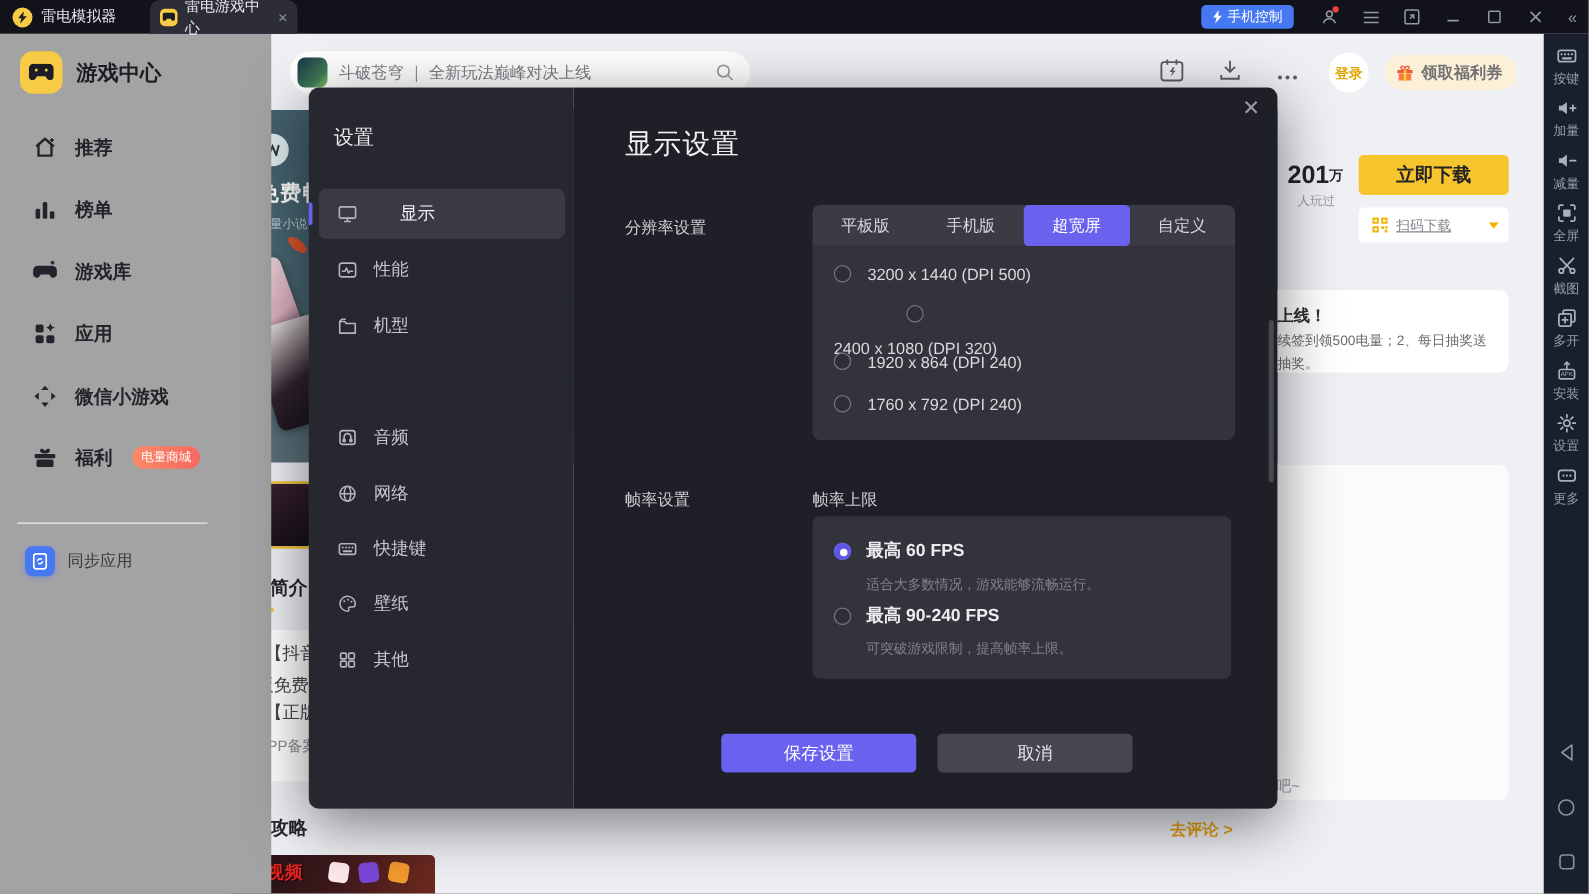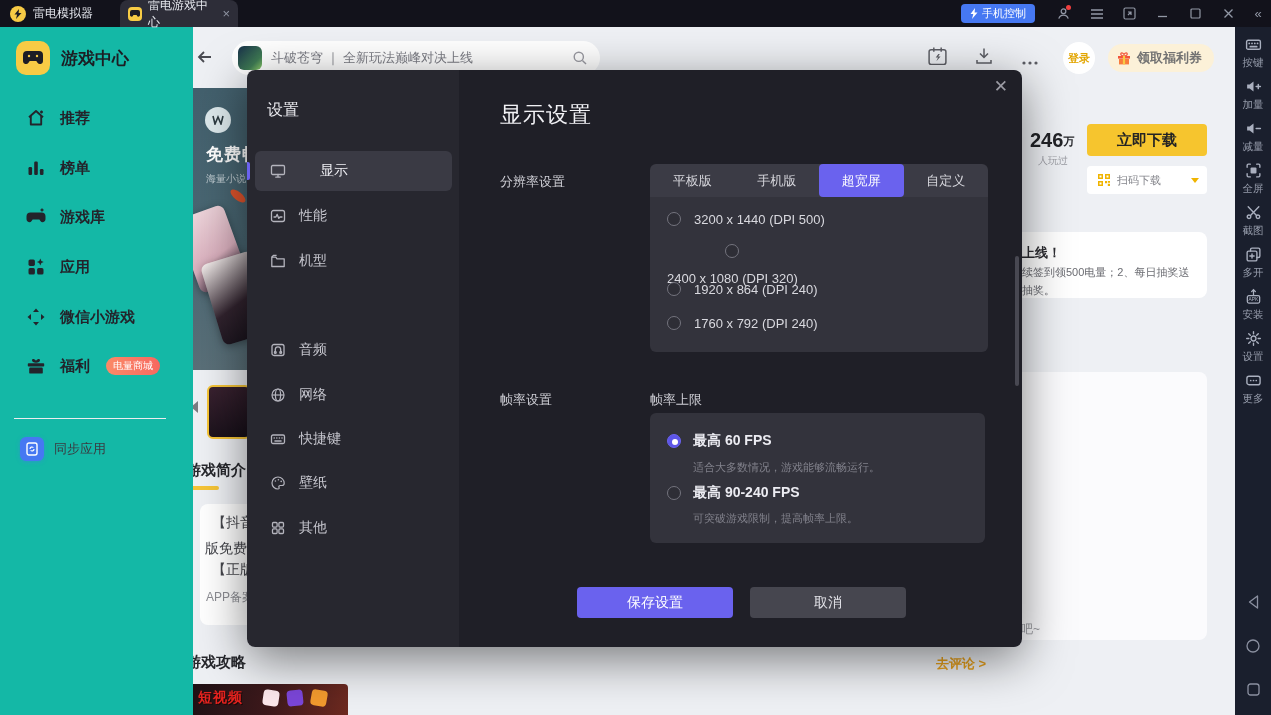--- a/index.html
+++ b/index.html
@@ -17,21 +17,21 @@
   .tab-close{margin-left:auto;color:#8f94a2;font-size:13px;line-height:1;cursor:pointer;}
   .tb-right{position:absolute;right:0;top:0;height:27px;display:flex;align-items:center;}
   .phone-ctl{display:flex;align-items:center;gap:4px;background:#4678f2;border:none;color:#fff;font-size:11px;
              height:19px;padding:0 9px;border-radius:4px;margin-right:12px;font-family:inherit;}
   .tb-ico{width:33px;height:27px;display:flex;align-items:center;justify-content:center;color:#9298a6;position:relative;}
   .tb-ico svg{display:block;}
   .red-dot{position:absolute;top:5px;right:9px;width:5px;height:5px;border-radius:50%;background:#f03e3e;}
   .collapse-g{font-size:13px;color:#9298a6;width:26px;text-align:center;}
 
   
-  .sidebar{position:absolute;top:27px;left:0;width:193px;bottom:0;background:#14b8a6;z-index:5;}
+  .sidebar{position:absolute;top:27px;left:0;width:217px;bottom:0;background:#a3a3a3;z-index:5;}
   .sb-brand{position:absolute;left:16px;top:14px;display:flex;align-items:center;gap:11px;}
   .sb-brand-ico{width:34px;height:34px;border-radius:10px;background:#f7cb45;display:flex;align-items:center;justify-content:center;}
   .sb-brand-txt{font-size:17px;font-weight:700;color:#1c1d23;}
   .sb-item{position:absolute;left:26px;height:26px;display:flex;align-items:center;gap:14px;color:#23242b;cursor:pointer;}
   .sb-item .lbl{font-size:15px;font-weight:600;}
   .sb-badge{background:linear-gradient(90deg,#fb8a67,#f76860);color:#fff;font-size:10px;padding:2px 7px;border-radius:9px;margin-left:2px;}
   .sb-div{position:absolute;left:14px;top:391px;width:152px;height:1px;background:#ececef;}
   .sb-sync{position:absolute;left:20px;top:410px;display:flex;align-items:center;gap:10px;}
   .sb-sync-ico{width:24px;height:24px;border-radius:6px;background:#4678f2;display:flex;align-items:center;justify-content:center;box-shadow:0 1px 4px rgba(70,120,242,.4);}
   .sb-sync-txt{font-size:13px;color:#3a3b41;}
@@ -70,21 +70,21 @@
   .sec-underline{position:absolute;left:189px;top:486px;width:30px;height:4px;border-radius:2px;background:#f5c437;}
   .intro-card{position:absolute;left:200px;top:504px;width:822px;height:121px;background:#fff;border-radius:8px;}
   .frag{position:absolute;white-space:nowrap;}
 
   .stat-num{position:absolute;left:1030px;top:129px;font-size:20px;font-weight:700;color:#222327;}
   .stat-unit{font-size:11px;font-weight:700;vertical-align:2px;}
   .stat-cap{position:absolute;left:1038px;top:154px;font-size:10px;color:#9b9ca3;}
   .dl-btn{position:absolute;left:1087px;top:124px;width:120px;height:32px;background:#f6c52e;border-radius:4px;display:flex;align-items:center;justify-content:center;
           font-size:15px;font-weight:700;color:#242424;cursor:pointer;}
   .scan-btn{position:absolute;left:1087px;top:166px;width:120px;height:28px;background:#fff;border-radius:4px;display:flex;align-items:center;gap:6px;padding:0 8px 0 10px;cursor:pointer;}
-  .scan-txt{font-size:11px;color:#85868c;flex:1;}
+  .scan-txt{font-size:11px;color:#85868c;flex:1;text-decoration:underline;}
   .caret{width:0;height:0;border-left:4px solid transparent;border-right:4px solid transparent;border-top:5px solid #f0b400;}
 
   .act-card{position:absolute;left:710px;top:232px;width:497px;height:66px;background:#fff;border-radius:8px;}
   .cmt-card{position:absolute;left:710px;top:372px;width:497px;height:268px;background:#fbfbfd;border-radius:8px;}
   .cmt-link{position:absolute;left:936px;top:655px;font-size:13px;color:#e7a01c;font-weight:600;cursor:pointer;}
 
   .video-thumb{position:absolute;left:185px;top:684px;width:163px;height:31px;background:linear-gradient(100deg,#1c1014,#401a1c 55%,#6e2a20);border-radius:4px 4px 0 0;overflow:hidden;}
   .video-lbl{position:absolute;left:13px;top:5px;font-size:14px;font-weight:900;color:#e5231f;text-shadow:1px 1px 0 #1a0a0a;letter-spacing:1px;}
   .vd1,.vd2,.vd3{position:absolute;top:6px;width:16px;height:16px;border-radius:4px;}
   .vd1{left:78px;background:#fde8ec;transform:rotate(8deg);}
@@ -259,21 +259,21 @@
   <div class="car-thumb"></div>
 
   <span class="h-sec" style="left:186px;top:461px;">游戏简介</span>
   <div class="sec-underline"></div>
   <div class="intro-card"></div>
   <span class="frag" style="left:212px;top:514px;font-size:14px;color:#45464c;">【抖音旗</span>
   <span class="frag" style="left:205px;top:540px;font-size:14px;color:#45464c;">版免费小</span>
   <span class="frag" style="left:212px;top:561px;font-size:14px;color:#45464c;">【正版免</span>
   <span class="frag" style="left:206px;top:589px;font-size:12px;color:#8c8d93;">APP备案</span>
 
-  <span class="stat-num"><span>246</span><span class="stat-unit">万</span></span>
+  <span class="stat-num"><span>201</span><span class="stat-unit">万</span></span>
   <span class="stat-cap">人玩过</span>
   <div class="dl-btn">
     <span>立即下载</span>
   </div>
   <div class="scan-btn">
     <svg width="14" height="14" viewBox="0 0 14 14" fill="#f0b400">
         <path d="M1 1h5v5H1zm1.5 1.5v2h2v-2zM8 1h5v5H8zm1.5 1.5v2h2v-2zM1 8h5v5H1zm1.5 1.5v2h2v-2zM8 8h2.2v2.2H8zM10.8 10.8H13V13h-2.2zM11 8h2v1.8h-2z"></path>
       </svg>
     <span class="scan-txt">扫码下载</span>
     <span class="caret"></span>

